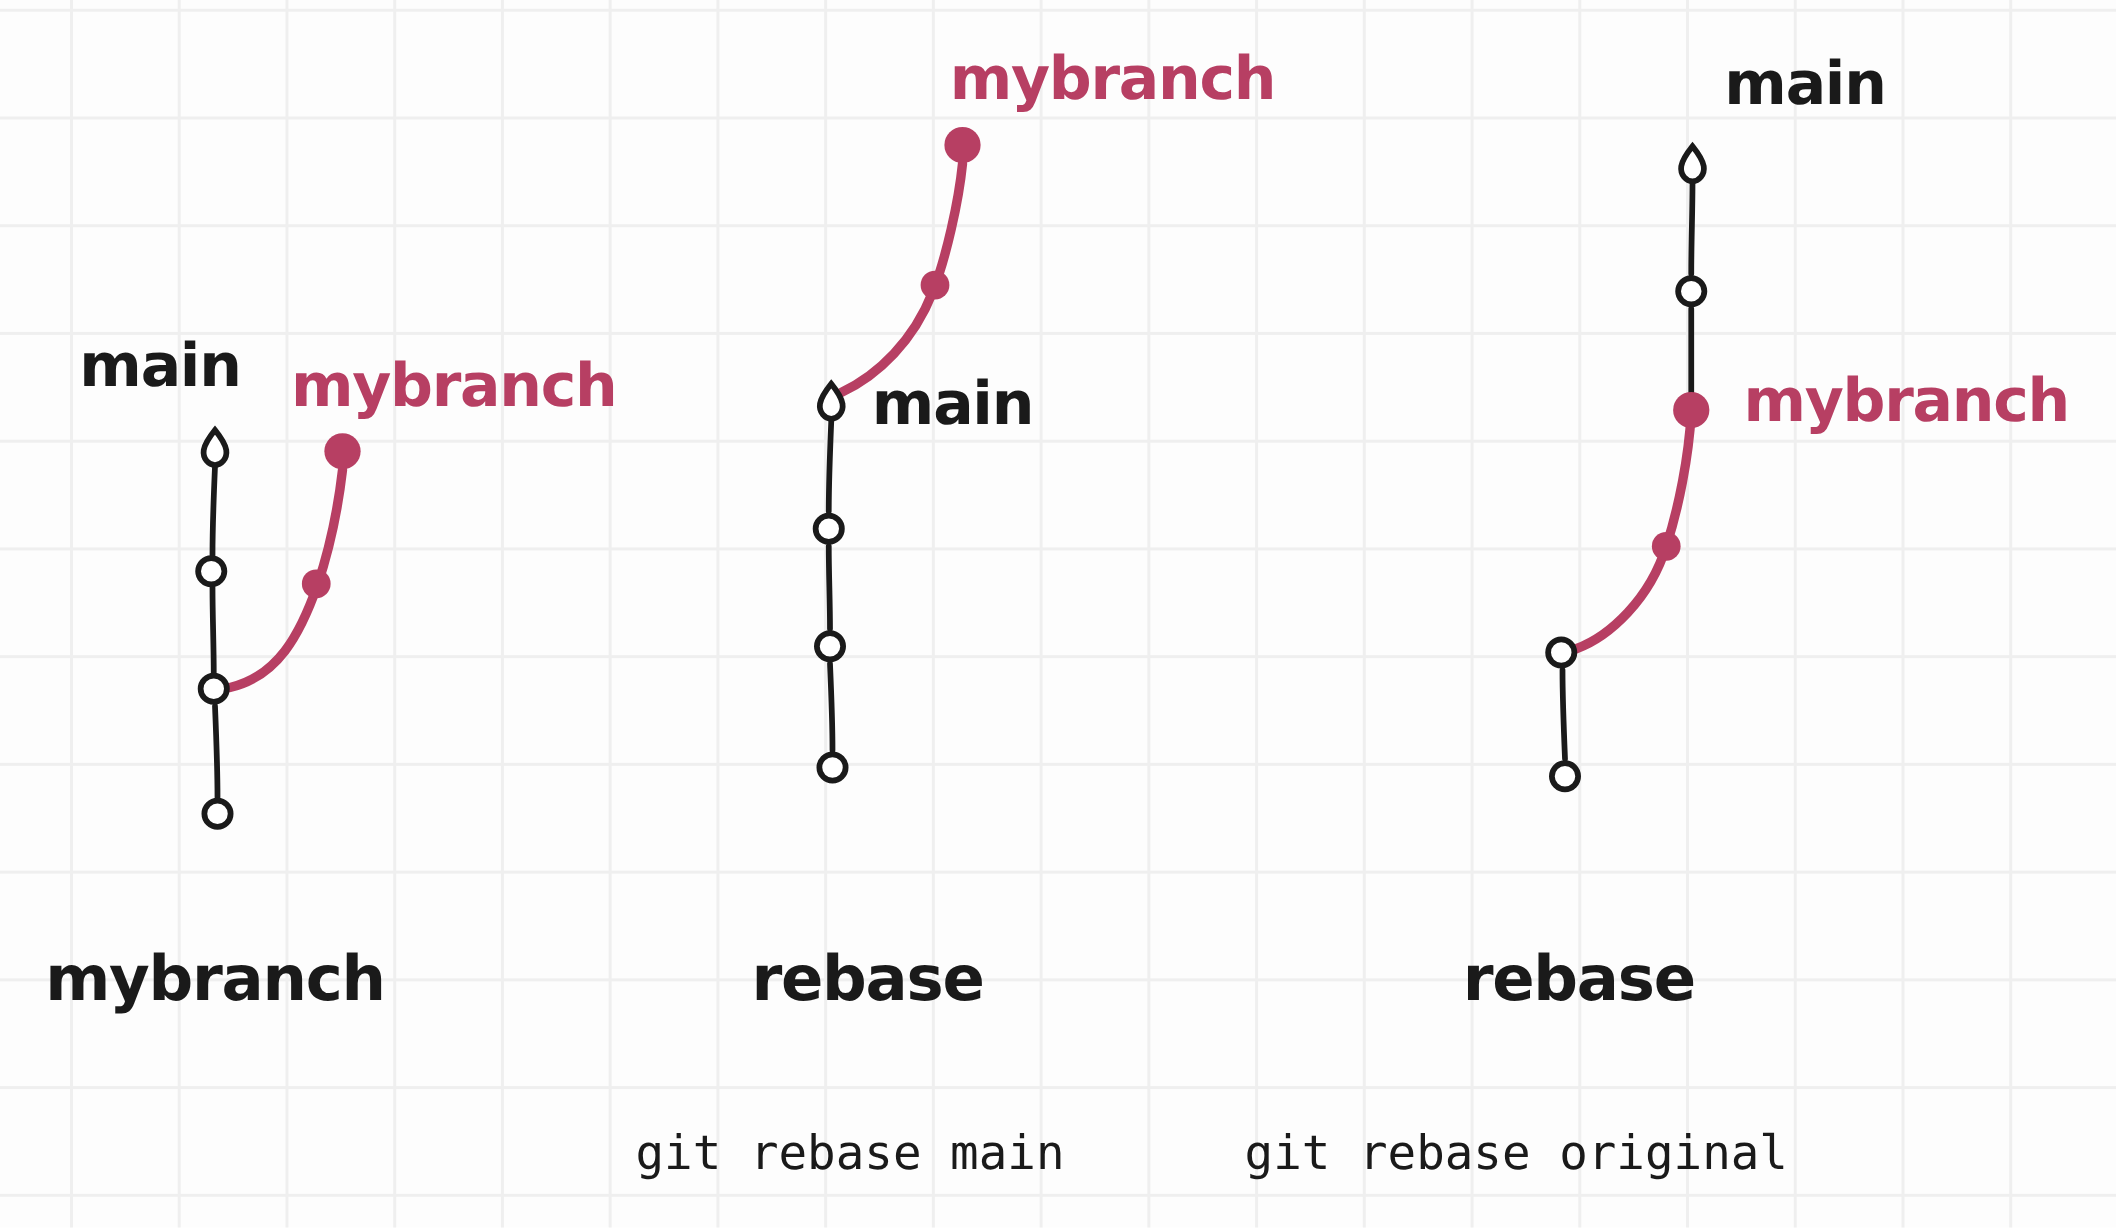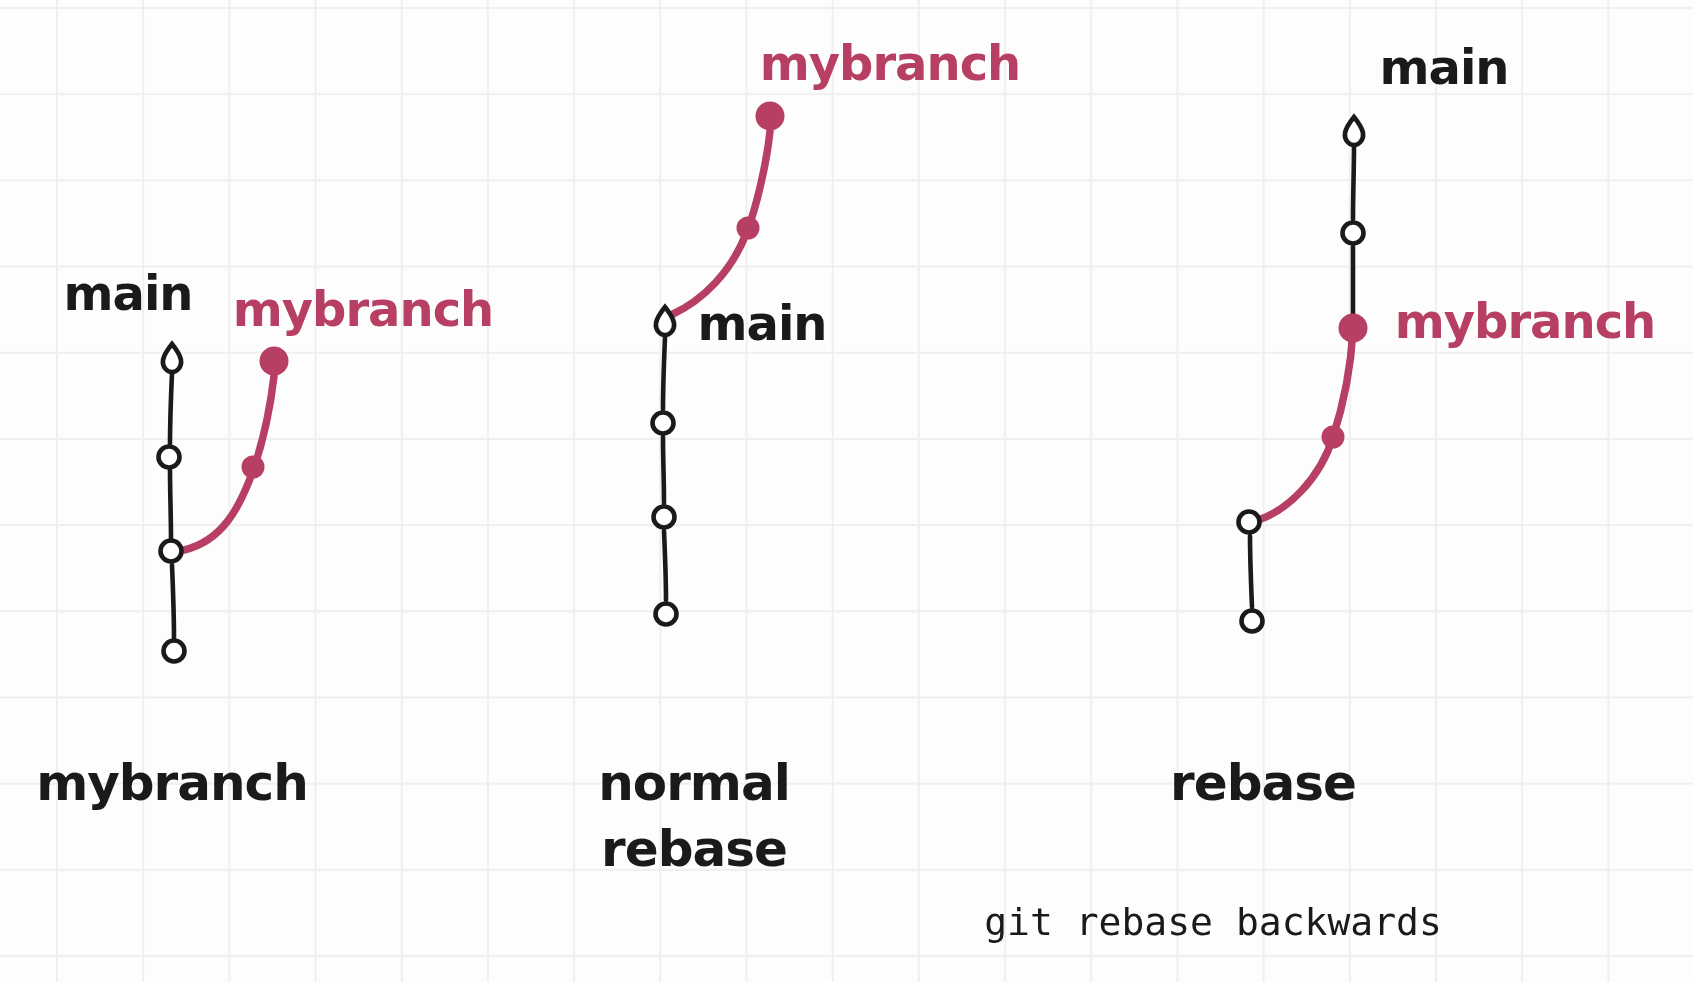--- a/index.html
+++ b/index.html
@@ -113,24 +113,24 @@
     </g>
   </svg>
 
   <div class="label" style="left:128px; top:268px;">main</div>
   <div class="label pink" style="left:363px; top:272px;">mybranch</div>
   <div class="caption" style="left:172px; top:750px;">mybranch</div>
 
   <div class="label pink" style="left:890px; top:26px;">mybranch</div>
   <div class="label" style="left:762px; top:298px;">main</div>
   <div class="caption" style="left:694px; top:750px;">
-    <div>normal</div>
     <div>rebase</div>
   </div>
+  <div class="command" style="left:680px; top:898px;">git rebase main</div>
 
   <div class="label" style="left:1444px; top:42px;">main</div>
   <div class="label pink" style="left:1525px; top:284px;">mybranch</div>
   <div class="caption" style="left:1263px; top:750px;">
     <div>rebase</div>
   </div>
-  <div class="command" style="left:1213px; top:898px;">git rebase backwards</div>
+  <div class="command" style="left:1213px; top:898px;">git rebase original</div>
 
 </div>
 
 </body></html>

